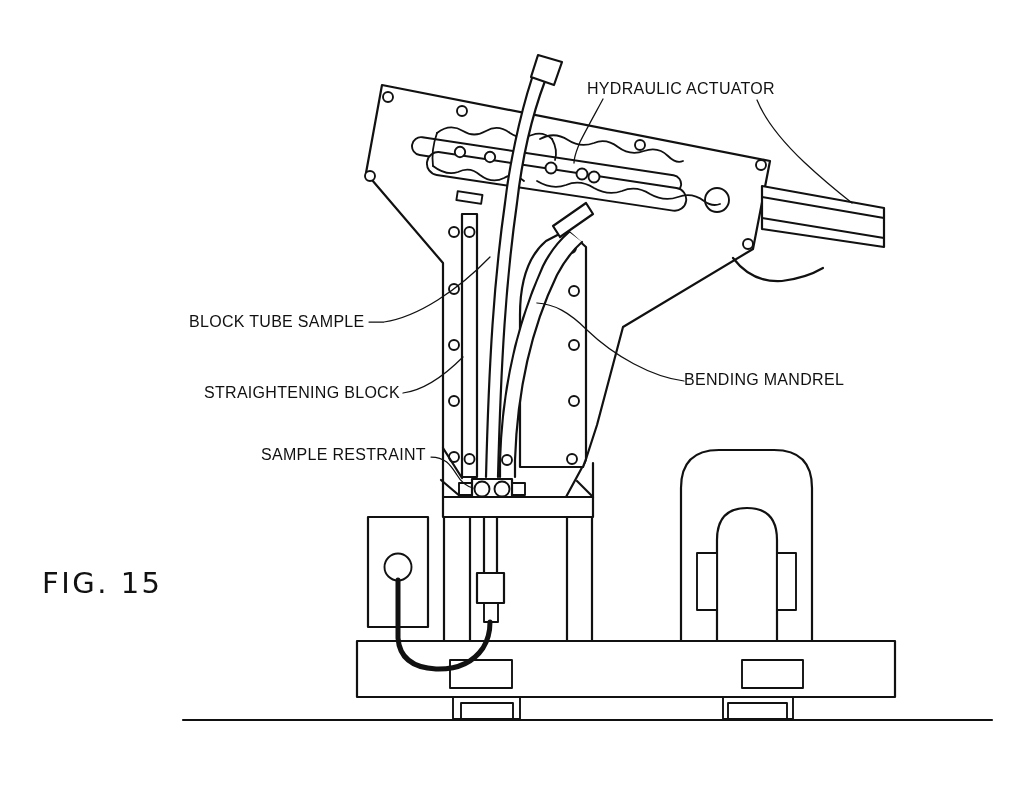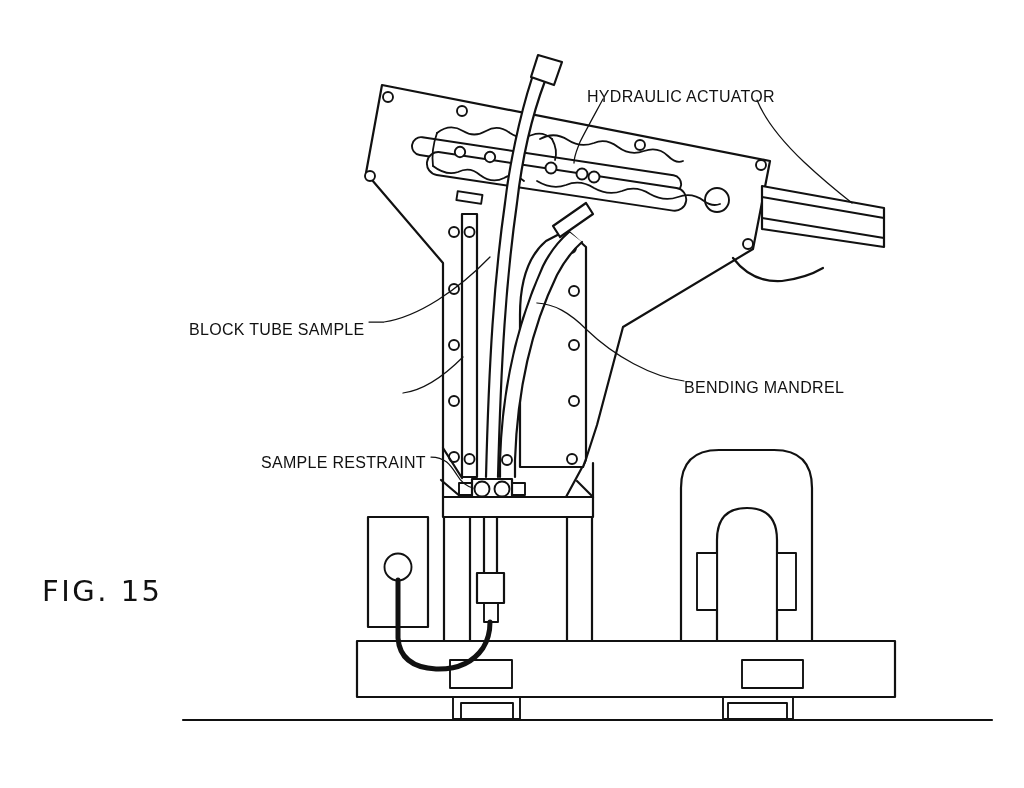--- a/index.html
+++ b/index.html
@@ -5,25 +5,24 @@
   html,body{margin:0;padding:0;background:#ffffff;}
   #stage{
     position:relative;width:1024px;height:788px;background:#ffffff;overflow:hidden;
     font-family:"Liberation Sans",sans-serif;color:#111;
   }
   #drawing{position:absolute;left:0;top:0;}
   .part-label{
     position:absolute;white-space:nowrap;
     font-size:16px;letter-spacing:.3px;color:#111;
     font-family:"Liberation Sans",sans-serif;
-    margin-top:8px;
   }
   .fig-caption{
     position:absolute;left:42px;top:566px;white-space:nowrap;
-    font-family:"DejaVu Sans",sans-serif;font-size:29px;letter-spacing:2.5px;color:#111;margin-top:8px;
+    font-family:"DejaVu Sans",sans-serif;font-size:29px;letter-spacing:2.5px;color:#111;
   }
   svg .ln{fill:none;stroke:#111;stroke-width:2.2;stroke-linejoin:round;stroke-linecap:round;}
   svg .fw{fill:#ffffff;stroke:#111;stroke-width:2.2;stroke-linejoin:round;}
   svg .fwthin{fill:#ffffff;stroke:#111;stroke-width:1.9;stroke-linejoin:round;}
   svg .hole{fill:#ffffff;stroke:#111;stroke-width:1.9;}
   svg .wavy{fill:none;stroke:#111;stroke-width:1.8;stroke-linecap:round;}
   svg .leader{fill:none;stroke:#111;stroke-width:1.25;stroke-linecap:round;}
   svg .cable{fill:none;stroke:#111;stroke-width:5;stroke-linecap:round;}
   svg .fillonly{fill:#ffffff;stroke:none;}
 </style>
@@ -172,19 +171,20 @@
       <path class="leader" d="M403,393 C426,390 447,373 463,357"></path>
       <path class="leader" d="M431,457 C446,457 451,466 457,475 C461,482 466,486 473,488"></path>
       <path class="leader" d="M684,381 C652,377 614,356 587,330 C569,312 554,304 537,303"></path>
     </g>
   </svg>
 
   <div class="part-label" style="left:587px;top:80px">HYDRAULIC ACTUATOR</div>
 
   <div class="part-label" style="left:189px;top:313px">BLOCK TUBE SAMPLE</div>
 
+  <div class="part-label" style="left:204px;top:384px">STRAIGHTENING BLOCK</div>
 
   <div class="part-label" style="left:261px;top:446px">SAMPLE RESTRAINT</div>
 
   <div class="part-label" style="left:684px;top:371px">BENDING MANDREL</div>
 
   <div class="fig-caption">FIG. 15</div>
 </div>
 
 </body></html>

